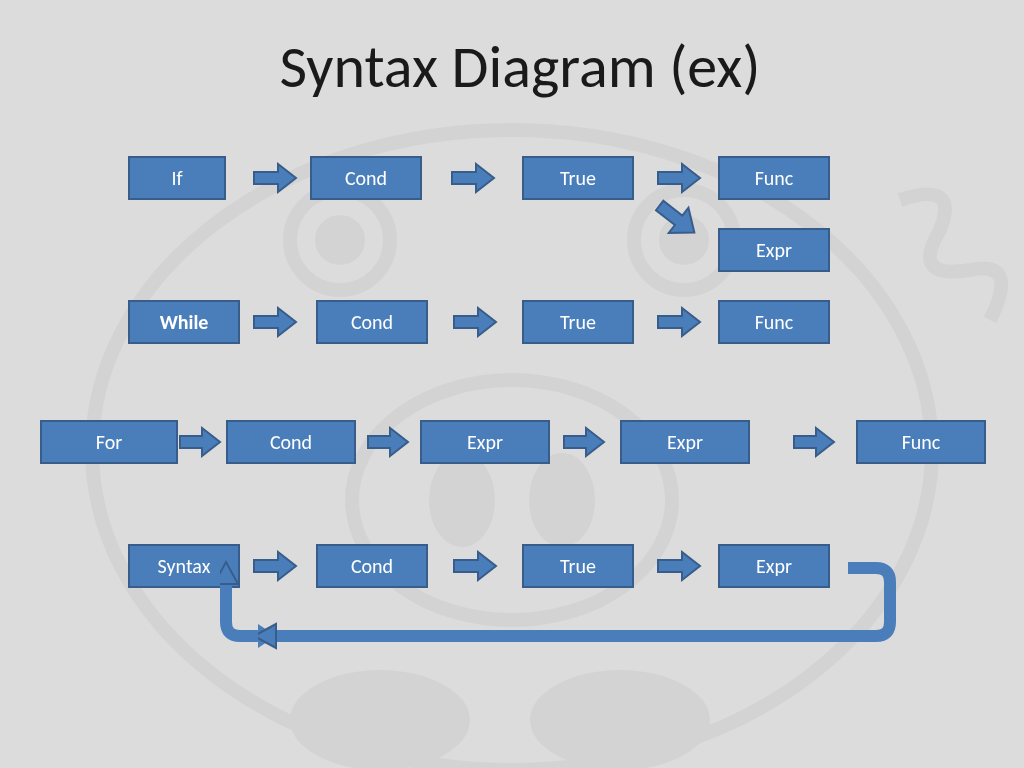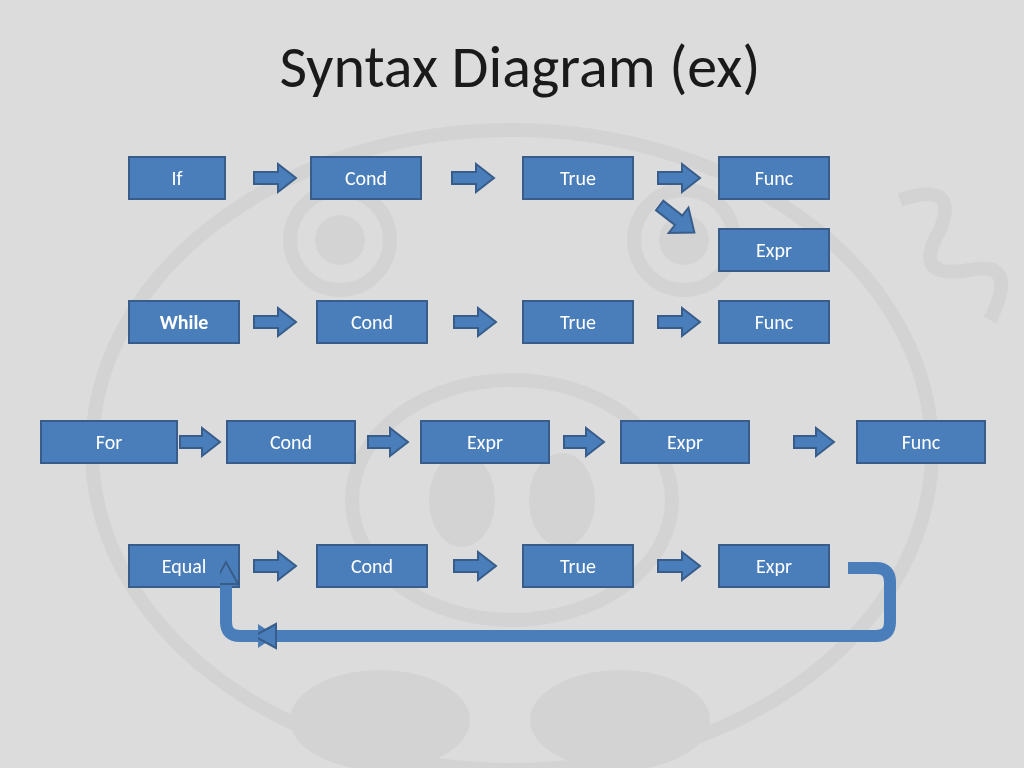--- a/index.html
+++ b/index.html
@@ -118,21 +118,21 @@
   <svg class="arrow" style="left:366px; top:426px;" width="44" height="32">
       <path d="M2 10 h22 v-8 l18 14 -18 14 v-8 h-22 z" fill="#4a7ebb" stroke="#385d8a" stroke-width="2"></path>
     </svg>
   <svg class="arrow" style="left:562px; top:426px;" width="44" height="32">
       <path d="M2 10 h22 v-8 l18 14 -18 14 v-8 h-22 z" fill="#4a7ebb" stroke="#385d8a" stroke-width="2"></path>
     </svg>
   <svg class="arrow" style="left:792px; top:426px;" width="44" height="32">
       <path d="M2 10 h22 v-8 l18 14 -18 14 v-8 h-22 z" fill="#4a7ebb" stroke="#385d8a" stroke-width="2"></path>
     </svg>
 
-  <div class="box" style="left:128px; top:544px; width:112px;">Equal</div>
+  <div class="box" style="left:128px; top:544px; width:112px;">Syntax</div>
   <div class="box" style="left:316px; top:544px; width:112px;">Cond</div>
   <div class="box" style="left:522px; top:544px; width:112px;">True</div>
   <div class="box" style="left:718px; top:544px; width:112px;">Expr</div>
 
   <svg class="arrow" style="left:252px; top:550px;" width="46" height="32">
       <path d="M2 10 h24 v-8 l18 14 -18 14 v-8 h-24 z" fill="#4a7ebb" stroke="#385d8a" stroke-width="2"></path>
     </svg>
   <svg class="arrow" style="left:452px; top:550px;" width="46" height="32">
       <path d="M2 10 h24 v-8 l18 14 -18 14 v-8 h-24 z" fill="#4a7ebb" stroke="#385d8a" stroke-width="2"></path>
     </svg>

